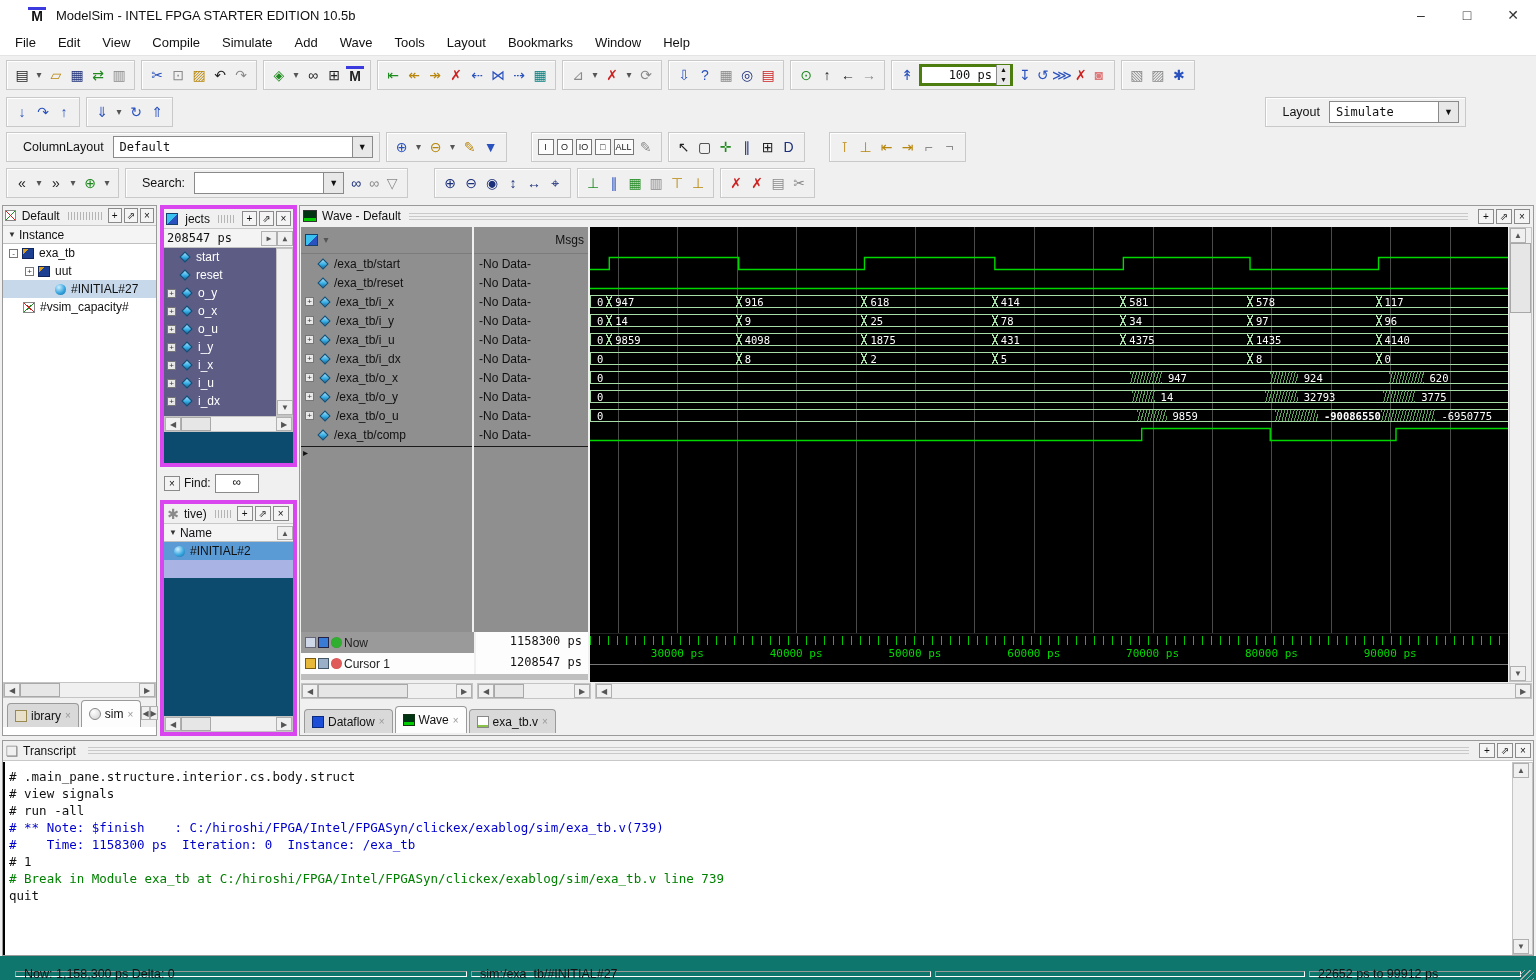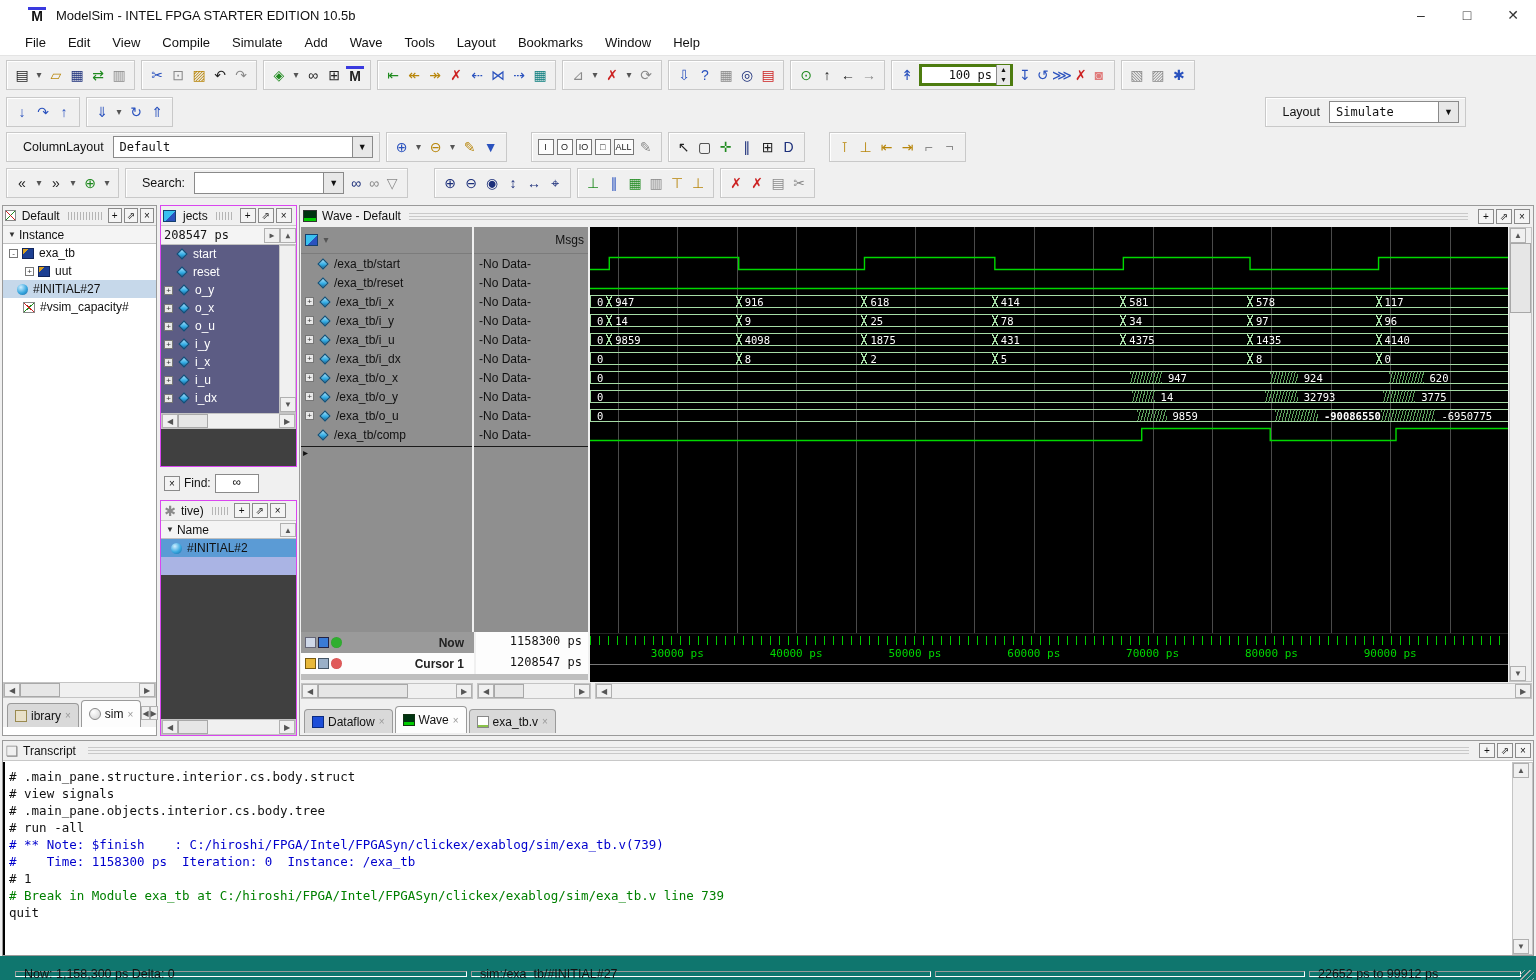--- a/index.html
+++ b/index.html
@@ -5,21 +5,21 @@
   * { margin:0; padding:0; box-sizing:border-box; }
   html,body { width:1536px; height:980px; overflow:hidden; background:#f0f0f0;
     font-family:"Liberation Sans", sans-serif; font-size:12px; color:#111; }
   .abs { position:absolute; }
   
   #titlebar { position:absolute; left:0; top:0; width:1536px; height:30px; background:#fff; }
   #appicon { position:absolute; left:28px; top:7px; width:18px; height:16px; font-weight:bold; font-size:14px;
     border-top:3px solid #3a3adf; text-align:center; line-height:13px; color:#111; }
   #apptitle { position:absolute; left:56px; top:8px; font-size:13px; }
   .winbtn { position:absolute; top:0; width:46px; height:30px; text-align:center; line-height:30px; font-size:14px; color:#333; }
-  #menubar { position:absolute; left:0; top:30px; width:1536px; height:26px; background:#fff; display:flex; align-items:center; padding-left:14px; border-bottom:1px solid #e4e4e4; }
+  #menubar { position:absolute; left:0; top:30px; width:1536px; height:26px; background:#fff; display:flex; align-items:center; padding-left:4px; border-bottom:1px solid #e4e4e4; }
   .menu-item { padding:4px 11px; font-size:13px; }
   
   .tbrow { position:absolute; left:0; width:1536px; background:#f0f0f0; display:flex; align-items:center; }
   #tb1 { top:57px; height:36px; }
   #tb2 { top:93px; height:37px; }
   #tb3 { top:130px; height:34px; }
   #tb4 { top:164px; height:38px; }
   .tgroup { display:flex; align-items:center; gap:3px; padding:2px 6px; margin-left:6px; height:30px;
     border:1px solid #c9c9c9; background:#f0f0f0; box-shadow:inset 1px 1px 0 #fff; }
   .tbi { display:inline-block; min-width:18px; height:18px; font-size:14px; line-height:18px; text-align:center; color:#222; }
@@ -108,21 +108,21 @@
   #wtimeline { position:absolute; left:0; right:0; bottom:0; height:49px; background:#000; border-top:1px solid #222; }
   #wticks { position:absolute; left:0; top:2px; right:0; height:9px;
     background:repeating-linear-gradient(90deg,#00c800 0 1px,transparent 1px 9px); }
   #wtlabels { position:absolute; left:0; top:13px; right:0; height:15px;padding-left:48px; }
   .tlab { position:absolute; transform:translateX(-50%); color:#00d800; font-family:"DejaVu Sans Mono", monospace; font-size:11px; }
   #wtbase { position:absolute; left:0; right:0; top:30px; height:1px; background:#777; }
   #wbottom { position:absolute; left:1px; top:426px; width:287px; height:48px; background:#bfbfbf; }
   .nrow { display:flex; height:21px; align-items:center; }
   .nlabelcell { flex:1; display:flex; align-items:center; height:100%; background:#9a9a9a; padding:0 4px; }
   .nlabelcell.white { background:#fdfdfd; }
-  .nname { flex:1; text-align:right; font-size:12px; padding-right:6px; color:#222;font-weight:bold; }
+  .nname { flex:1; text-align:left; font-size:12px; padding-right:6px; color:#222; }
   .nval { width:114px; background:#fdfdfd; border-left:2px solid #f0f0f0; text-align:right; font-size:12px; padding:2px 6px 0 0; height:100%; font-family:"DejaVu Sans Mono", monospace;}
   .mini { width:11px; height:11px; margin-right:2px; display:inline-block; }
   .mi-print{background:#cfd8e8;border:1px solid #667;}
   .mi-win{background:#3a7bd5;border:1px solid #224;}
   .mi-plus{background:radial-gradient(circle,#2fae2f 60%,#1a7a1a);border-radius:50%;}
   .mi-lock{background:#e8b83a;border:1px solid #7a5c10;}
   .mi-wrench{background:#9ab0c8;border:1px solid #456;}
   .mi-minus{background:radial-gradient(circle,#e05a5a 60%,#a02020);border-radius:50%;}
   #whscroll { position:absolute; left:1px; right:1px; top:477px; height:17px; display:flex; gap:4px; }
   #wtabs { position:absolute; left:0; right:0; top:497px; height:30px; }
@@ -133,21 +133,21 @@
   .tc-k{color:#111}.tc-b{color:#0000cd}.tc-g{color:#008000}
   #tvscroll { position:absolute; right:0; top:21px; width:21px; bottom:0; }
   
   #statusbar { position:absolute; left:0; top:956px; width:1536px; height:24px; background:#0f766e; display:flex; align-items:stretch; padding:15px; gap:4px; }
   .scell { border:1px solid; border-color:#9a9a9a #fdfdfd #fdfdfd #9a9a9a; padding:2px 8px; font-size:12.5px; display:flex; align-items:center; }
   #grip2 { position:absolute; right:2px; bottom:2px; width:14px; height:14px;
     background:repeating-linear-gradient(135deg,transparent 0 3px,#aaa 3px 4px); }
   
   #structpanel { left:2px; top:205px; width:155px; height:531px; }
   #objpanel { left:160px; top:205px; width:137px; height:531px; background:#f0f0f0; border:none; }
-  .subpanel { border:1px solid #d946ef; background:#404040; position:absolute; left:0; right:0; }
+  .subpanel { border:4px solid #d946ef; background:#0c4a6e; position:absolute; left:0; right:0; }
   .timehead { height:19px; background:#f4f4f4; border-bottom:1px solid #c0c0c0; display:flex; align-items:center; font-family:"DejaVu Sans Mono", monospace; font-size:12px; padding-left:3px; }
   .findrow { position:absolute; left:0; right:0; height:24px; background:#f0f0f0; display:flex; align-items:center; gap:4px; padding:0 2px; }
   .findbox { border:1px solid #8a8a8a; background:#fff; width:44px; height:19px; font-size:12px; text-align:center; }
 </style>
 </head>
 <body>
 
 <div id="titlebar">
   <div id="appicon">M</div>
   <div id="apptitle">ModelSim - INTEL FPGA STARTER EDITION 10.5b</div>
@@ -376,21 +376,21 @@
       <div class="trow" style="padding-left: 6px;">
         <span class="expbox">-</span>
         <span class="icon-module"></span>
         <span>exa_tb</span>
       </div>
       <div class="trow" style="padding-left: 22px;">
         <span class="expbox">+</span>
         <span class="icon-module"></span>
         <span>uut</span>
       </div>
-      <div class="trow sel" style="">
+      <div class="trow sel" style="padding-left: 38px;">
         <span style="width: 14px;"></span>
         <span class="icon-sphere"></span>
         <span>#INITIAL#27</span>
       </div>
       <div class="trow" style="padding-left: 6px;">
         <span style="width: 14px;"></span>
         <span class="icon-capacity"></span>
         <span>#vsim_capacity#</span>
       </div>
     </div>
@@ -919,21 +919,20 @@
     <span class="tbi c-gray" style="min-width:14px">❑</span>
     <span class="ptitle">Transcript</span>
     <span class="longgrip"></span>
     <span class="pbtn">+</span>
     <span class="pbtn">⇗</span>
     <span class="pbtn">×</span>
   </div>
   <div id="tbody">
       <div class="tline tc-k"># .main_pane.structure.interior.cs.body.struct</div>
       <div class="tline tc-k"># view signals</div>
-      <div class="tline tc-k"># .main_pane.objects.interior.cs.body.tree</div>
       <div class="tline tc-k"># run -all</div>
       <div class="tline tc-b"># ** Note: $finish    : C:/hiroshi/FPGA/Intel/FPGASyn/clickex/exablog/sim/exa_tb.v(739)</div>
       <div class="tline tc-b">#    Time: 1158300 ps  Iteration: 0  Instance: /exa_tb</div>
       <div class="tline tc-k"># 1</div>
       <div class="tline tc-g"># Break in Module exa_tb at C:/hiroshi/FPGA/Intel/FPGASyn/clickex/exablog/sim/exa_tb.v line 739</div>
       <div class="tline tc-k">quit</div>
       <div class="tline tc-k"> </div>
       <div class="tline tc-k"> </div>
     </div>
   <div id="tvscroll" class="vscroll">

